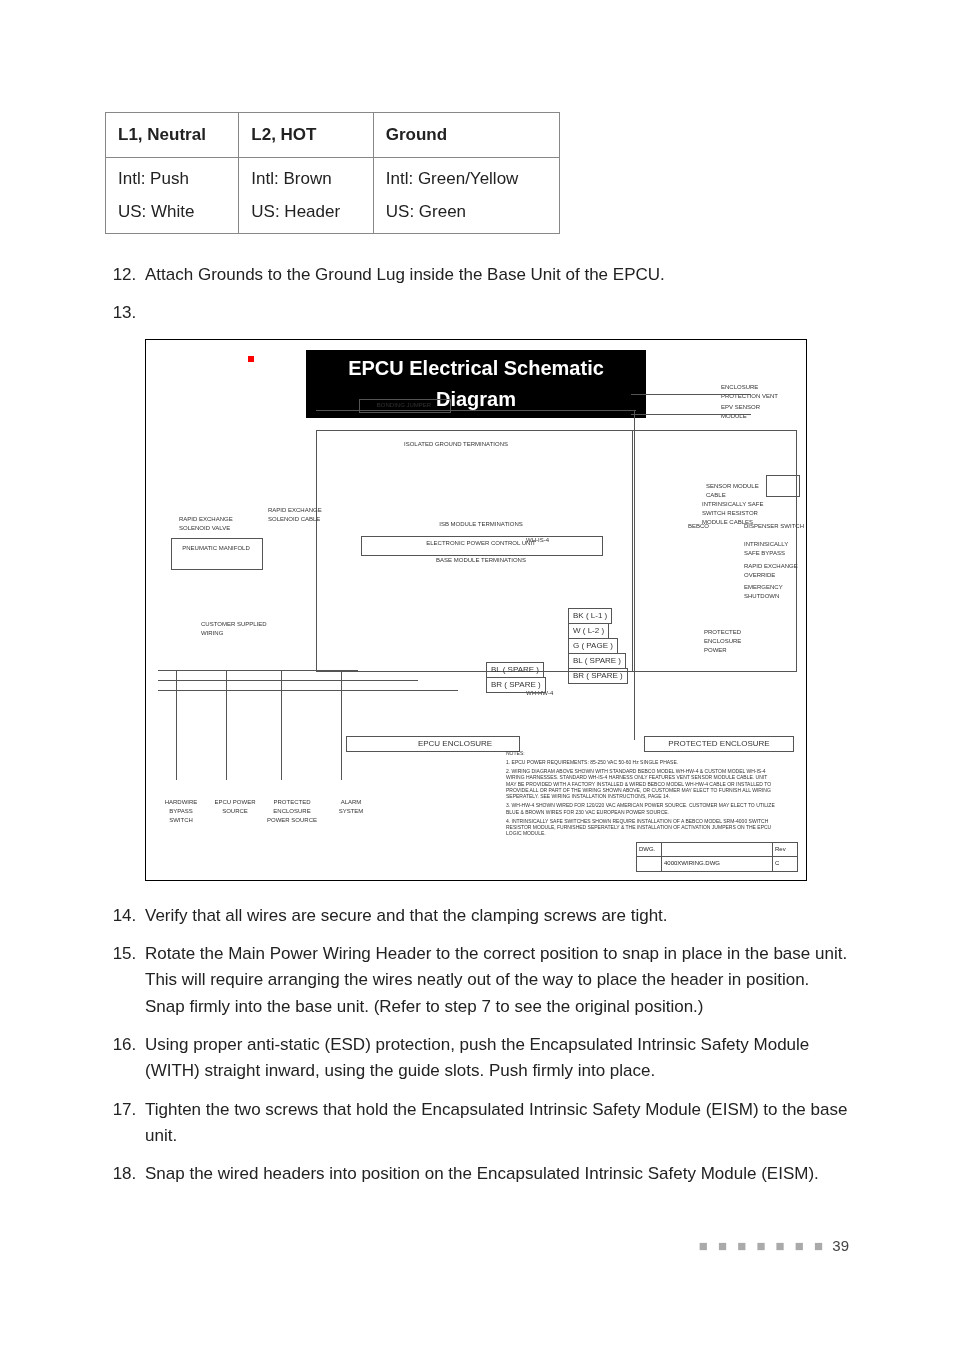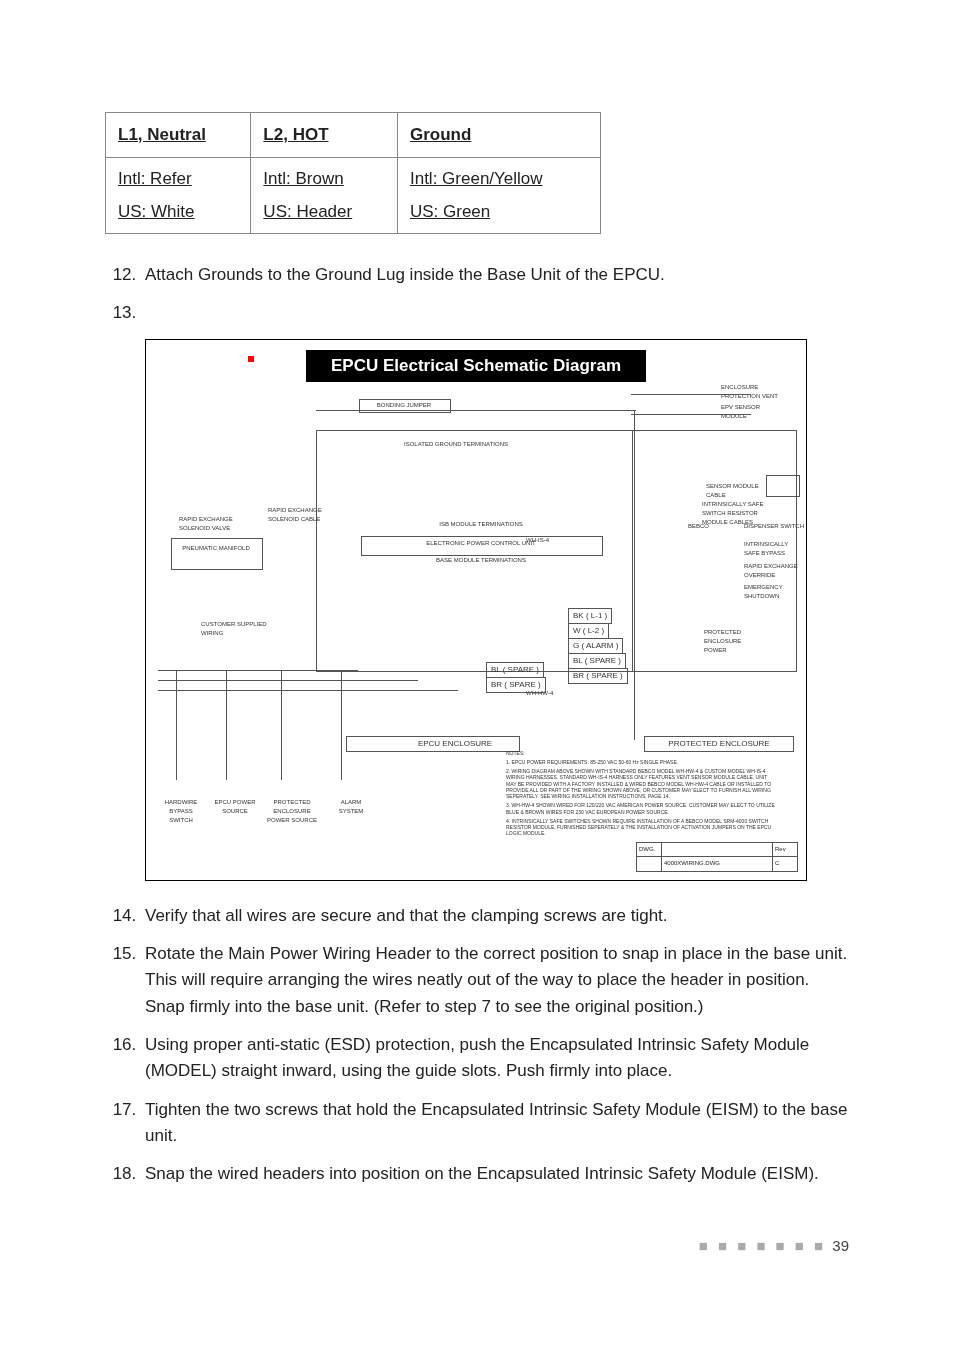--- a/index.html
+++ b/index.html
@@ -10,24 +10,23 @@
     width: 954px;
     min-height: 1350px;
     box-sizing: border-box;
     padding: 112px 105px 0 105px;
     line-height: 1.55;
     font-size: 17px;
   }
 
   table.wire-colors {
     border-collapse: collapse;
-    width: 496px;
+    width: 455px;
     margin-bottom: 28px;
     font-size: 17px;
-    text-decoration: underline;
   }
   table.wire-colors th,
   table.wire-colors td {
     border: 1px solid #888;
     text-align: left;
     vertical-align: top;
   }
   table.wire-colors th {
     padding: 9px 12px;
     font-weight: 700;
@@ -58,21 +57,21 @@
     position: relative;
     overflow: hidden;
   }
   .diagram-title-bar {
     width: 340px;
     background: #000;
     color: #fff;
     margin: 10px auto 8px auto;
     text-align: center;
     font-weight: 700;
-    font-size: 17px;
+    font-size: 20px;
     padding: 3px 0;
     position: relative;
   }
   .diagram-title-bar::before{
     content:"";
     width:6px;height:6px;background:#f00;
     position:absolute;left:-58px;top:6px;
   }
 
   
@@ -124,21 +123,21 @@
 
 <table class="wire-colors">
   <tbody>
       <tr>
     <th>L1, Neutral</th>
     <th>L2, HOT</th>
     <th>Ground</th>
   </tr>
   <tr>
     <td>
-      <span>Intl: Refer</span>
+      <span>Intl: Push</span>
       <span class="v2">US: White</span>
     </td>
     <td>
       <span>Intl: Brown</span>
       <span class="v2">US: Header</span>
     </td>
     <td>
       <span>Intl: Green/Yellow</span>
       <span class="v2">US: Green</span>
     </td>
@@ -188,21 +187,21 @@
     <div class="txt" style="left:598px;top:182px;width:60px;">DISPENSER SWITCH</div>
     <div class="txt" style="left:598px;top:200px;width:60px;">INTRINSICALLY SAFE BYPASS</div>
     <div class="txt" style="left:598px;top:222px;width:60px;">RAPID EXCHANGE OVERRIDE</div>
     <div class="txt" style="left:598px;top:243px;width:60px;">EMERGENCY SHUTDOWN</div>
 
     <div class="txt" style="left:380px;top:196px;">WH-IS-4</div>
     <div class="txt" style="left:380px;top:349px;">WH-HW-4</div>
 
     <div class="txt txtbar" style="left:422px;top:268px;">BK ( L-1 )</div>
     <div class="txt txtbar" style="left:422px;top:283px;">W  ( L-2 )</div>
-    <div class="txt txtbar" style="left:422px;top:298px;">G  ( ALARM )</div>
+    <div class="txt txtbar" style="left:422px;top:298px;">G  ( PAGE )</div>
     <div class="txt txtbar" style="left:340px;top:322px;">BL ( SPARE )</div>
     <div class="txt txtbar" style="left:340px;top:337px;">BR ( SPARE )</div>
     <div class="txt txtbar" style="left:422px;top:313px;">BL ( SPARE )</div>
     <div class="txt txtbar" style="left:422px;top:328px;">BR ( SPARE )</div>
     <div class="txt" style="left:558px;top:288px;width:60px;">PROTECTED ENCLOSURE POWER</div>
 
     <div class="txt txtc" style="left:14px;top:458px;width:42px;">HARDWIRE BYPASS SWITCH</div>
     <div class="txt txtc" style="left:68px;top:458px;width:42px;">EPCU POWER SOURCE</div>
     <div class="txt txtc" style="left:118px;top:458px;width:56px;">PROTECTED ENCLOSURE POWER SOURCE</div>
     <div class="txt txtc" style="left:186px;top:458px;width:38px;">ALARM SYSTEM</div>
@@ -238,21 +237,21 @@
         <div class="c2">4000XWIRING.DWG</div>
         <div class="c3">C</div>
       </div>
     </div>
   </div>
 </div>
 
 <ol class="steps" start="14">
   <li>Verify that all wires are secure and that the clamping screws are tight.</li>
   <li>Rotate the Main Power Wiring Header to the correct position to snap in place in the base unit. This will require arranging the wires neatly out of the way to place the header in position. Snap firmly into the base unit. (Refer to step 7 to see the original position.)</li>
-  <li>Using proper anti-static (ESD) protection, push the Encapsulated Intrinsic Safety Module (MODEL) straight inward, using the guide slots. Push firmly into place.</li>
+  <li>Using proper anti-static (ESD) protection, push the Encapsulated Intrinsic Safety Module (WITH) straight inward, using the guide slots. Push firmly into place.</li>
   <li>Tighten the two screws that hold the Encapsulated Intrinsic Safety Module (EISM) to the base unit.</li>
   <li>Snap the wired headers into position on the Encapsulated Intrinsic Safety Module (EISM).</li>
 </ol>
 
 <div class="page-foot">
   <span class="dots">■ ■ ■ ■ ■ ■ ■</span>
   <span class="pn">39</span>
 </div>
 
 </body></html>

